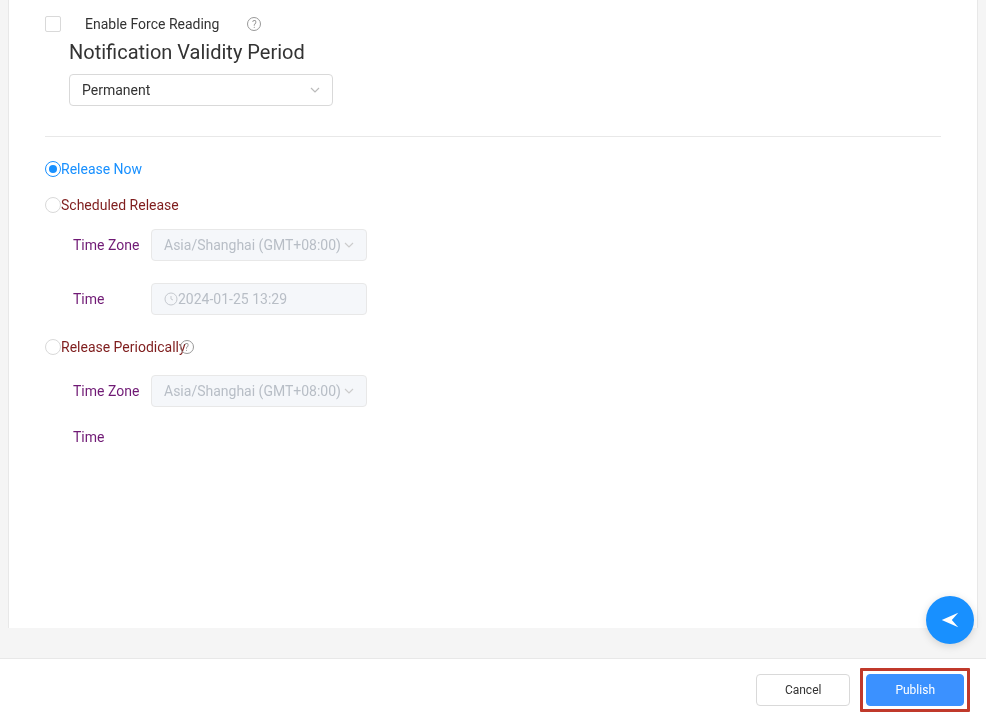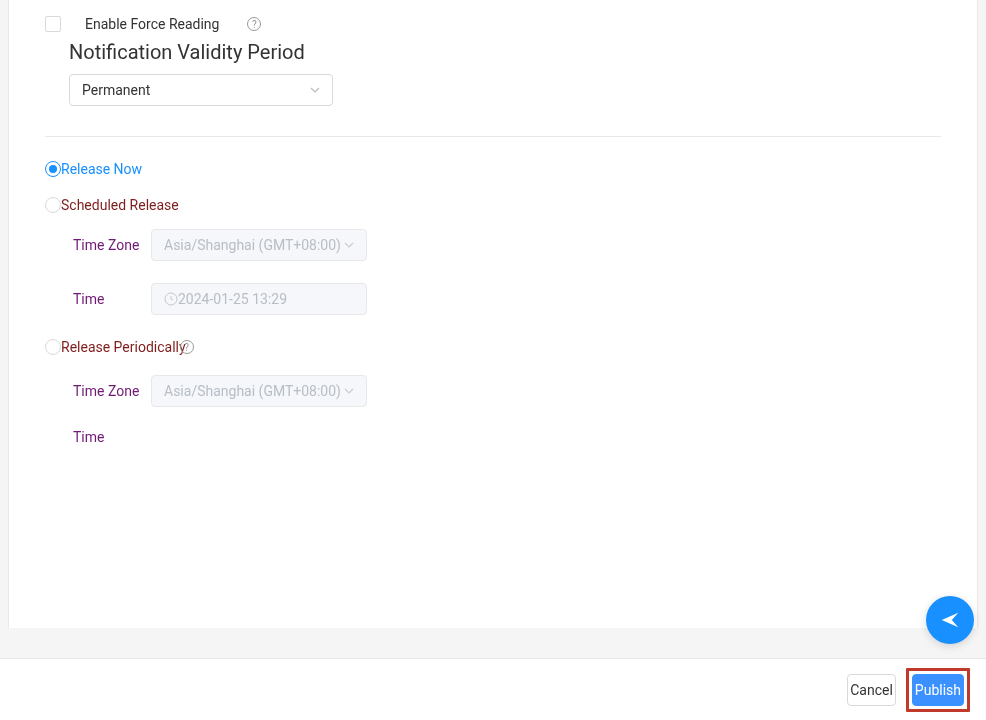--- a/index.html
+++ b/index.html
@@ -197,23 +197,23 @@
       background: #fff;
       border-top: 1px solid #e8e8e8;
       display: flex;
       align-items: center;
       justify-content: flex-end;
       padding: 0 16px;
       gap: 10px;
     }
     .btn {
       height: 32px;
-      padding: 0 2px;
+      padding: 0 28px;
       border-radius: 4px;
-      font-size: 14px;
+      font-size: 12px;
       cursor: pointer;
       display: inline-flex;
       align-items: center;
       justify-content: center;
     }
     .btn-default {
       background: #fff;
       border: 1px solid #d9d9d9;
       color: #333;
     }

